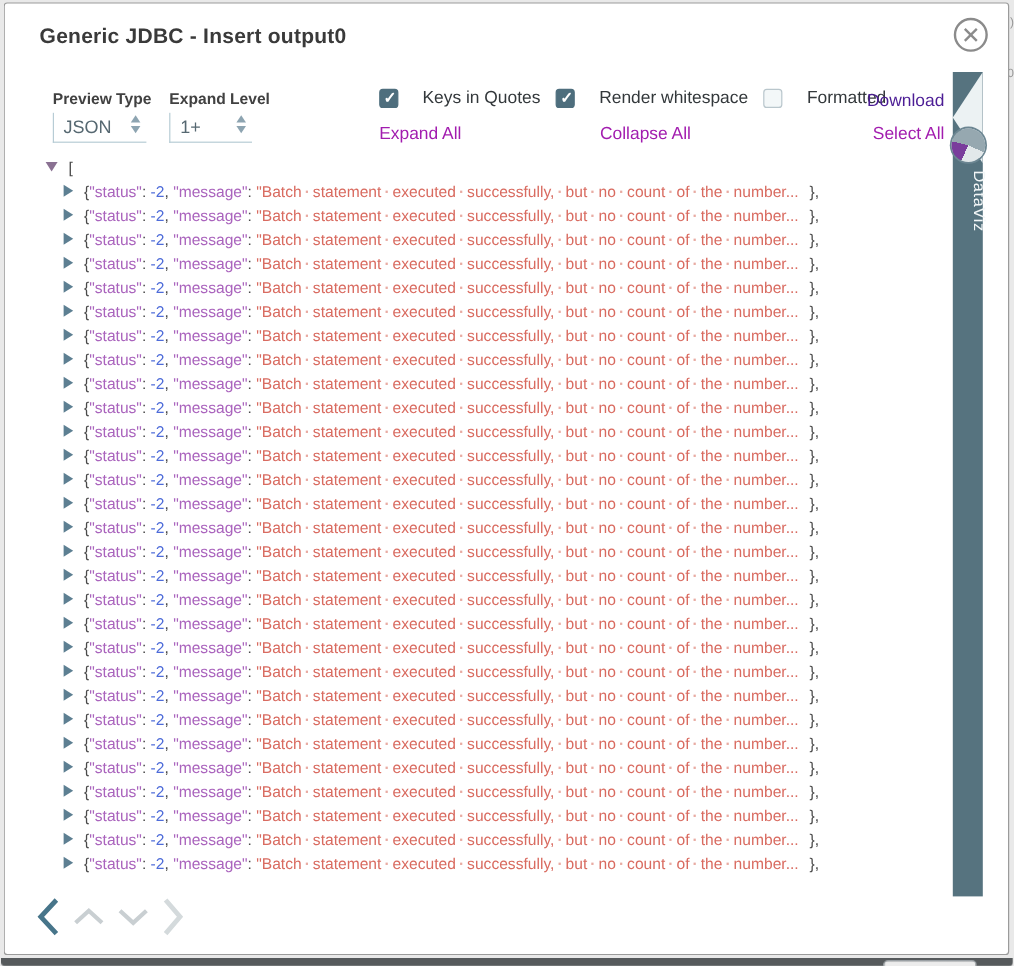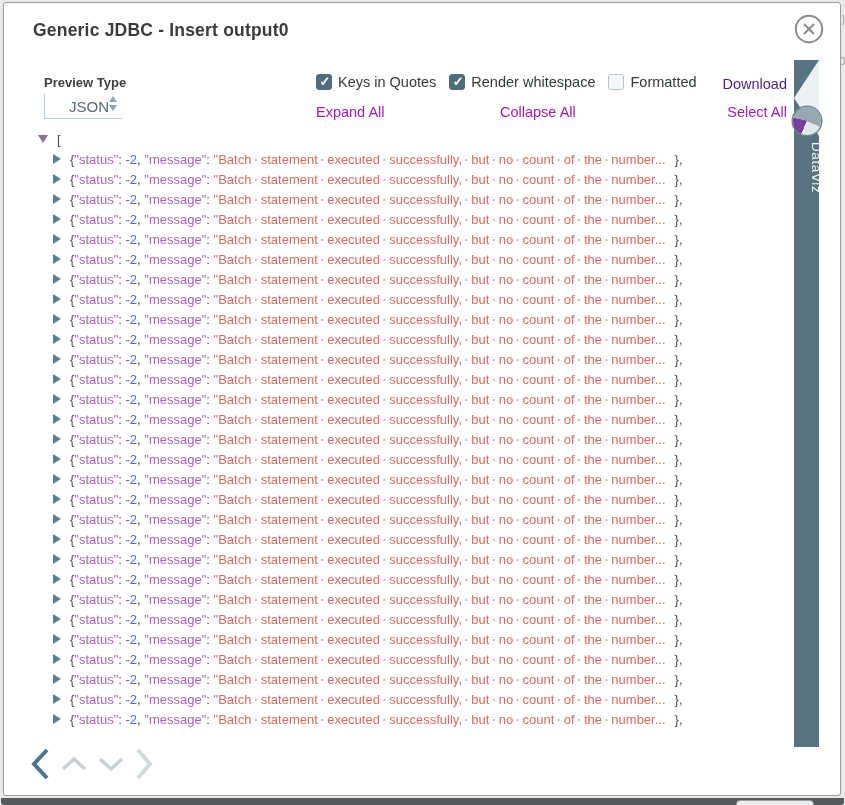--- a/index.html
+++ b/index.html
@@ -15,34 +15,34 @@
   
   .title { position:absolute; left:29px; top:17px; font-size:17.5px; font-weight:700;
     color:#3a3a3a; letter-spacing:.2px;text-align:center; }
   .close-x { position:absolute; top:11px; right:16px; width:30px; height:30px; cursor:pointer; }
 
   
   .spinners { position:absolute; left:40px; top:72px; display:flex; }
   .spin-group { margin-right:15px; }
   .spin-label { font-size:13px; font-weight:600; color:#414141; margin-bottom:4px;text-align:center; }
   .spin-field { position:relative; height:25px; border-left:1.5px solid #b7ccd5;
-    border-bottom:1.5px solid #b7ccd5; display:flex; align-items:center; padding-left:24px; }
+    border-bottom:1.5px solid #b7ccd5; display:flex; align-items:center; padding-left:8px; }
   .spin-group:nth-child(1) .spin-field { width:78px; }
   .spin-group:nth-child(2) .spin-field { width:69px; }
   .spin-group:nth-child(3) .spin-field { width:79px; }
   .spin-value { font-size:15px; color:#566871; }
   .arrows { position:absolute; right:5px; top:2px; display:flex; flex-direction:column; gap:3px; }
   .arr-up { width:0; height:0; border-left:4.5px solid transparent; border-right:4.5px solid transparent;
     border-bottom:6px solid #8da4b1; }
   .arr-dn { width:0; height:0; border-left:4.5px solid transparent; border-right:4.5px solid transparent;
     border-top:6px solid #8da4b1; }
 
   
   .cb-row { position:absolute; left:312px; top:71px; display:flex; gap:13px; align-items:center; }
-  .cb-item { display:flex; align-items:center; gap:6px; cursor:pointer; }
+  .cb-item { display:flex; align-items:center; gap:20px; cursor:pointer; }
   .cb { width:16px; height:16px; border-radius:3px; border:1px solid #b9c6cc; background:#f3f7f8;
     position:relative; flex:0 0 auto; }
   .cb.checked { background:#4e6e7d; border-color:#4e6e7d; }
   .cb.checked::after { content:"\2713"; position:absolute; left:2.5px; top:-1px;
     color:#fff; font-size:13px; font-weight:700; }
   .cb-label { font-size:14.5px; color:#33383b; }
   .download { position:absolute; top:73px; right:53px; font-size:14.5px; color:#4c1d95; cursor:pointer; }
   .link { position:absolute; top:101px; font-size:14.5px; color:#a21caf; cursor:pointer; }
   #link-expand { left:312px; }
   #link-collapse { left:496px; }
@@ -96,20 +96,30 @@
     <circle cx="15" cy="15" r="13.2" fill="none" stroke="#8b8b8b" stroke-width="2"></circle>
     <line x1="10" y1="10" x2="20" y2="20" stroke="#8b8b8b" stroke-width="2"></line>
     <line x1="20" y1="10" x2="10" y2="20" stroke="#8b8b8b" stroke-width="2"></line>
   </svg>
 
   <div class="spinners" id="spinners">
       <div class="spin-group">
         <div class="spin-label">Preview Type</div>
         <div class="spin-field">
           <span class="spin-value">JSON</span>
+          <span class="arrows">
+            <i class="arr-up"></i>
+            <i class="arr-dn"></i>
+          </span>
+        </div>
+      </div>
+      <div class="spin-group">
+        <div class="spin-label">Expand Level</div>
+        <div class="spin-field">
+          <span class="spin-value">1+</span>
           <span class="arrows">
             <i class="arr-up"></i>
             <i class="arr-dn"></i>
           </span>
         </div>
       </div>
     </div>
 
   <div class="cb-row" id="cb-row">
       <label class="cb-item">

